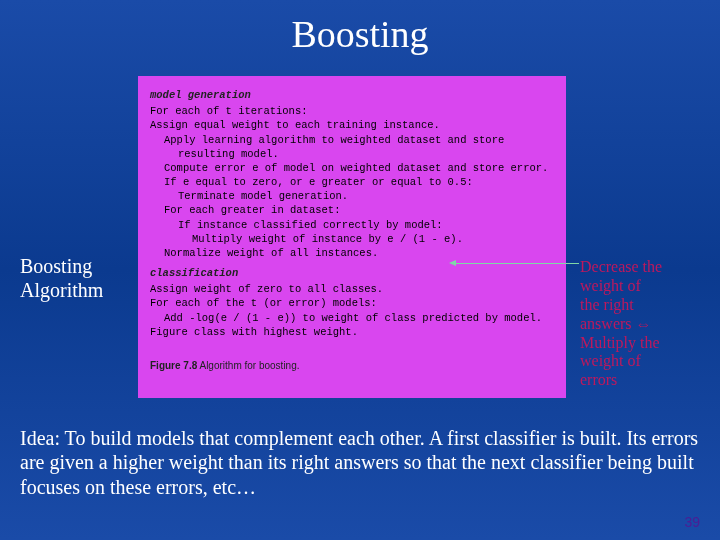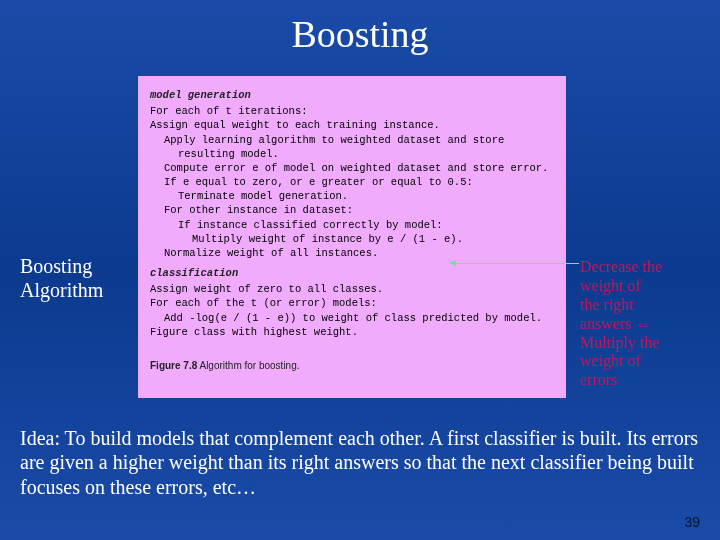--- a/index.html
+++ b/index.html
@@ -32,21 +32,21 @@
     color: #fff;
     line-height: 1.2;
     font-family: Georgia, serif;
   }
   .algo-box {
     position: absolute;
     left: 138px;
     top: 0;
     width: 428px;
     height: 322px;
-    background: #f0abfc;
+    background: #d946ef;
     color: #000;
     font-family: 'Courier New', monospace;
     font-size: 10.5px;
     line-height: 1.35;
     padding: 10px 12px 6px 12px;
   }
   .algo-box .section-head {
     font-style: italic;
     font-weight: bold;
     font-family: 'Courier New', monospace;
@@ -100,21 +100,21 @@
     font-size: 20px;
     color: #fff;
     line-height: 1.22;
     font-family: Georgia, serif;
   }
   .page-num {
     position: absolute;
     right: 20px;
     bottom: 10px;
     font-size: 14px;
-    color: #0f172a;
+    color: #4c1d95;
     font-family: Arial, sans-serif;
   }
   .dbl-arrow { font-family: Arial, sans-serif; }
 </style>
 </head>
 <body>
 
 <div class="title">Boosting</div>
 
 <div class="content-area">
@@ -126,21 +126,21 @@
 
   <div class="algo-box">
     <div class="section-head">model generation</div>
     <div class="ind1">For each of t iterations:</div>
     <div class="ind1">Assign equal weight to each training instance.</div>
     <div class="ind2">Apply learning algorithm to weighted dataset and store</div>
     <div class="ind3">resulting model.</div>
     <div class="ind2">Compute error e of model on weighted dataset and store error.</div>
     <div class="ind2">If e equal to zero, or e greater or equal to 0.5:</div>
     <div class="ind3">Terminate model generation.</div>
-    <div class="ind2">For other instance in dataset:</div>
+    <div class="ind2">For each greater in dataset:</div>
     <div class="ind3">If instance classified correctly by model:</div>
     <div class="ind4">Multiply weight of instance by e / (1 - e).</div>
     <div class="ind2">Normalize weight of all instances.</div>
     <div class="section-head" style="margin-top:6px">classification</div>
     <div class="ind1">Assign weight of zero to all classes.</div>
     <div class="ind1">For each of the t (or error) models:</div>
     <div class="ind2">Add -log(e / (1 - e)) to weight of class predicted by model.</div>
     <div class="ind1">Figure class with highest weight.</div>
     <div class="caption">
       <b>Figure 7.8</b><span> Algorithm for boosting.</span>

